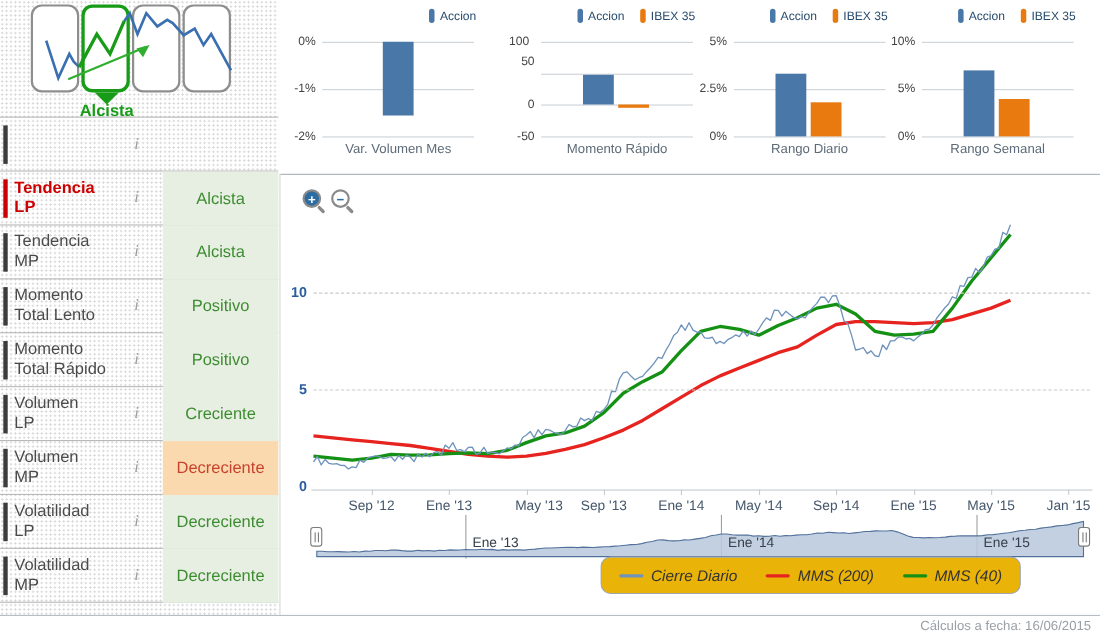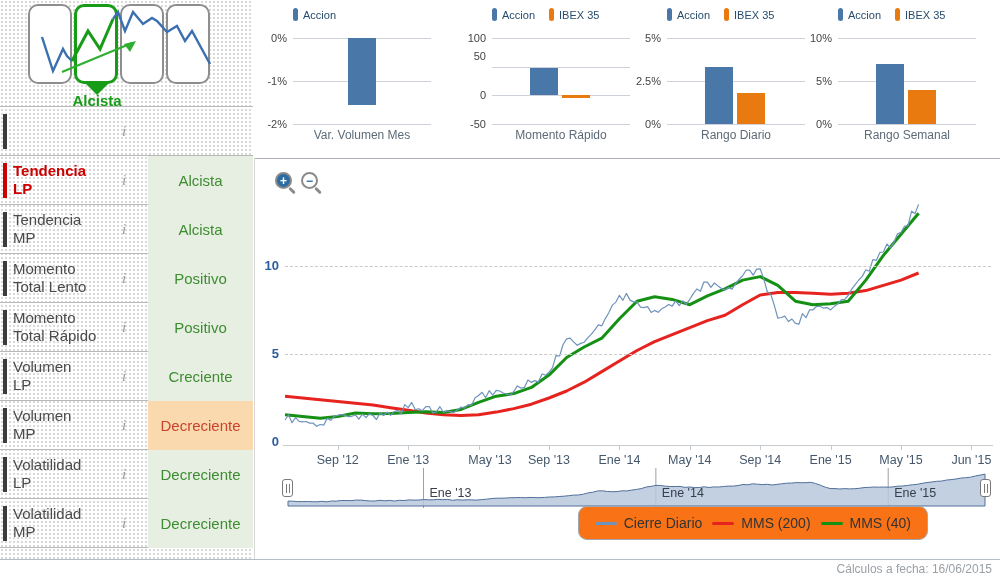--- a/index.html
+++ b/index.html
@@ -40,21 +40,21 @@
 
   
   #right-panel { position:absolute; left:255px; top:0; width:745px; height:577px; background:#fff; }
   #right-panel::before { content:""; position:absolute; left:-1px; top:158px; width:1px; height:402px;
     background:#d8d8d8; }
   #charts-separator { position:absolute; left:0; top:158px; width:745px; height:1px; background:#a9afb5; }
 
   
   .mini-chart { position:absolute; top:0; width:178px; height:150px; }
   .mini-legend { position:absolute; top:8px; left:32px; width:140px; display:flex;
-    justify-content:flex-start; gap:14px; }
+    justify-content:flex-end; gap:14px; }
   .mini-legend .li { display:flex; align-items:center; gap:5px; font-size:11px; color:#274b6d; cursor:pointer; }
   .mini-legend .marker { width:5px; height:13px; border-radius:3px; }
   .mini-plot { position:absolute; left:32px; top:38px; width:138px; height:86px; }
   .grid-h { position:absolute; left:0; width:138px; height:1px; background:#ccd2d8; }
   .mini-ylab { position:absolute; width:28px; text-align:right; font-size:11px; color:#444; }
   .mini-bar { position:absolute; width:28px; }
   .mini-title { position:absolute; left:32px; top:128px; width:138px; text-align:center;
     font-size:12px; color:#5d6b78; }
 
   
@@ -81,22 +81,22 @@
   
   #navigator { position:absolute; left:0; top:468px; width:745px; height:40px; }
   #nav-svg { position:absolute; left:0; top:0; }
   .nav-label { position:absolute; top:18px; font-size:12.5px; color:#37404a; }
   .nav-handle { position:absolute; top:11px; width:11px; height:18px; background:#fff;
     border:1px solid #7a7a7a; border-radius:3px; cursor:ew-resize; }
   .nav-handle i { position:absolute; top:4px; width:1px; height:9px; background:#7a7a7a; }
   .nav-handle i:first-child { left:3px; } .nav-handle i:last-child { left:6px; }
 
   
-  #main-legend { position:absolute; right:72px; top:506px; display:flex; gap:10px;
-    padding:8px 16px; border:1px solid #a0a6ad; border-radius:9px; background:#f97316; }
+  #main-legend { position:absolute; right:72px; top:506px; display:flex; gap:26px;
+    padding:8px 16px; border:1px solid #a0a6ad; border-radius:9px; background:#eab308;font-style:italic; }
   #main-legend .li { display:flex; align-items:center; gap:7px; font-size:14px; color:#333;
     cursor:pointer; }
   #main-legend .swatch { width:22px; height:3px; border-radius:2px; }
 
   
   #footer-rule { position:absolute; left:0; top:559px; width:1000px; height:1px; background:#b7bdc4; }
   #footer-text { position:absolute; right:8px; top:562px; font-size:12px; color:#9aa0a6; }
 </style>
 </head>
 <body>
@@ -235,21 +235,21 @@
             <span class="marker" style="background: rgb(73, 119, 167);"></span>
             <span>Accion</span>
           </span>
         <span class="li">
             <span class="marker" style="background: rgb(232, 122, 16);"></span>
             <span>IBEX 35</span>
           </span>
       </div>
       <div class="mini-plot">
           <div class="grid-h" style="top: 0px;"></div>
-          <div class="mini-ylab" style="left: -34px; top: -6px;">100</div>
+          <div class="mini-ylab" style="left: -34px; top: -6px; text-align: center;">100</div>
           <div class="grid-h" style="top: 28.6667px;"></div>
           <div class="mini-ylab" style="left: -34px; top: 12px;">50</div>
           <div class="grid-h" style="top: 57.3333px;"></div>
           <div class="mini-ylab" style="left: -34px; top: 51.3333px;">0</div>
           <div class="grid-h" style="top: 86px;"></div>
           <div class="mini-ylab" style="left: -34px; top: 80px;">-50</div>
           <div class="mini-bar" style="background: rgb(73, 119, 167); left: 38px; top: 29.8133px; height: 27.52px;"></div>
           <div class="mini-bar" style="background: rgb(232, 122, 16); left: 70px; top: 57.3333px; height: 2.86667px;"></div>
         </div>
       <div class="mini-title">Momento Rápido</div>
@@ -333,21 +333,21 @@
         <div class="main-xlab" style="left: 364.4px;">Ene '14</div>
         <div class="main-xtick" style="left: 434.8px;"></div>
         <div class="main-xlab" style="left: 434.8px;">May '14</div>
         <div class="main-xtick" style="left: 505.2px;"></div>
         <div class="main-xlab" style="left: 505.2px;">Sep '14</div>
         <div class="main-xtick" style="left: 575.6px;"></div>
         <div class="main-xlab" style="left: 575.6px;">Ene '15</div>
         <div class="main-xtick" style="left: 646px;"></div>
         <div class="main-xlab" style="left: 646px;">May '15</div>
         <div class="main-xtick" style="left: 716.4px;"></div>
-        <div class="main-xlab" style="left: 716.4px;">Jun '15</div>
+        <div class="main-xlab" style="left: 716.4px;">Jan '15</div>
       </div>
 
     <div id="navigator">
       <svg id="nav-svg" width="745" height="40">
           <line x1="168.52777777777777" x2="168.52777777777777" y1="0" y2="40" stroke="#9aa0a6" stroke-width="1"></line>
           <line x1="400.8611111111111" x2="400.8611111111111" y1="0" y2="40" stroke="#9aa0a6" stroke-width="1"></line>
           <line x1="633.1944444444445" x2="633.1944444444445" y1="0" y2="40" stroke="#9aa0a6" stroke-width="1"></line>
           <path d="M 33.0 36.0 L 33.0 33.1 L 37.8 33.2 L 42.7 33.6 L 47.5 33.6 L 52.4 33.5 L 57.2 33.7 L 62.0 33.8 L 66.9 33.3 L 71.7 33.8 L 76.6 33.0 L 81.4 33.1 L 86.2 32.5 L 91.1 32.5 L 95.9 32.7 L 100.8 32.1 L 105.6 32.1 L 110.4 32.6 L 115.3 33.0 L 120.1 33.0 L 125.0 32.3 L 129.8 32.8 L 134.6 32.4 L 139.5 33.0 L 144.3 32.3 L 149.2 32.5 L 154.0 31.9 L 158.8 32.1 L 163.7 32.0 L 168.5 31.6 L 173.4 31.8 L 178.2 31.8 L 183.0 31.3 L 187.9 31.7 L 192.7 31.4 L 197.6 32.3 L 202.4 31.7 L 207.3 32.1 L 212.1 31.8 L 216.9 31.9 L 221.8 32.1 L 226.6 31.6 L 231.5 31.2 L 236.3 30.6 L 241.1 30.2 L 246.0 30.2 L 250.8 30.0 L 255.7 29.7 L 260.5 29.6 L 265.3 29.5 L 270.2 29.8 L 275.0 29.4 L 279.9 29.6 L 284.7 29.7 L 289.5 29.4 L 294.4 29.0 L 299.2 28.9 L 304.1 28.5 L 308.9 28.2 L 313.7 27.7 L 318.6 27.1 L 323.4 27.0 L 328.3 26.2 L 333.1 24.9 L 337.9 24.2 L 342.8 22.9 L 347.6 22.8 L 352.5 23.5 L 357.3 23.7 L 362.1 23.6 L 367.0 22.8 L 371.8 22.9 L 376.7 22.1 L 381.5 21.4 L 386.3 20.6 L 391.2 19.0 L 396.0 18.4 L 400.9 17.4 L 405.7 17.5 L 410.5 18.2 L 415.4 18.5 L 420.2 18.5 L 425.1 18.4 L 429.9 19.4 L 434.7 19.0 L 439.6 19.6 L 444.4 19.5 L 449.3 18.8 L 454.1 19.5 L 458.9 18.9 L 463.8 19.0 L 468.6 18.5 L 473.5 18.1 L 478.3 18.1 L 483.1 17.5 L 488.0 16.5 L 492.8 16.8 L 497.7 15.8 L 502.5 16.2 L 507.3 16.6 L 512.2 16.3 L 517.0 17.0 L 521.9 16.4 L 526.7 15.8 L 531.5 15.2 L 536.4 15.1 L 541.2 14.6 L 546.1 14.7 L 550.9 14.7 L 555.8 14.3 L 560.6 15.5 L 565.4 17.2 L 570.3 19.2 L 575.1 20.5 L 580.0 20.6 L 584.8 21.0 L 589.6 20.6 L 594.5 20.9 L 599.3 20.7 L 604.2 20.3 L 609.0 19.6 L 613.8 19.4 L 618.7 19.0 L 623.5 19.2 L 628.4 19.0 L 633.2 19.2 L 638.0 18.9 L 642.9 18.2 L 647.7 18.0 L 652.6 17.4 L 657.4 16.8 L 662.2 16.3 L 667.1 15.4 L 671.9 14.5 L 676.8 14.0 L 681.6 13.3 L 686.4 13.1 L 691.3 12.1 L 696.1 11.6 L 701.0 11.0 L 705.8 10.1 L 710.6 9.7 L 715.5 9.2 L 720.3 8.0 L 725.2 7.1 L 730.0 6.1 L 730 38 L 33 38 Z" fill="#b9c8dd" fill-opacity="0.85" stroke="#51709a" stroke-width="1"></path>
         </svg>
       <div class="nav-handle" id="nav-handle-left" style="left: 27px;">

